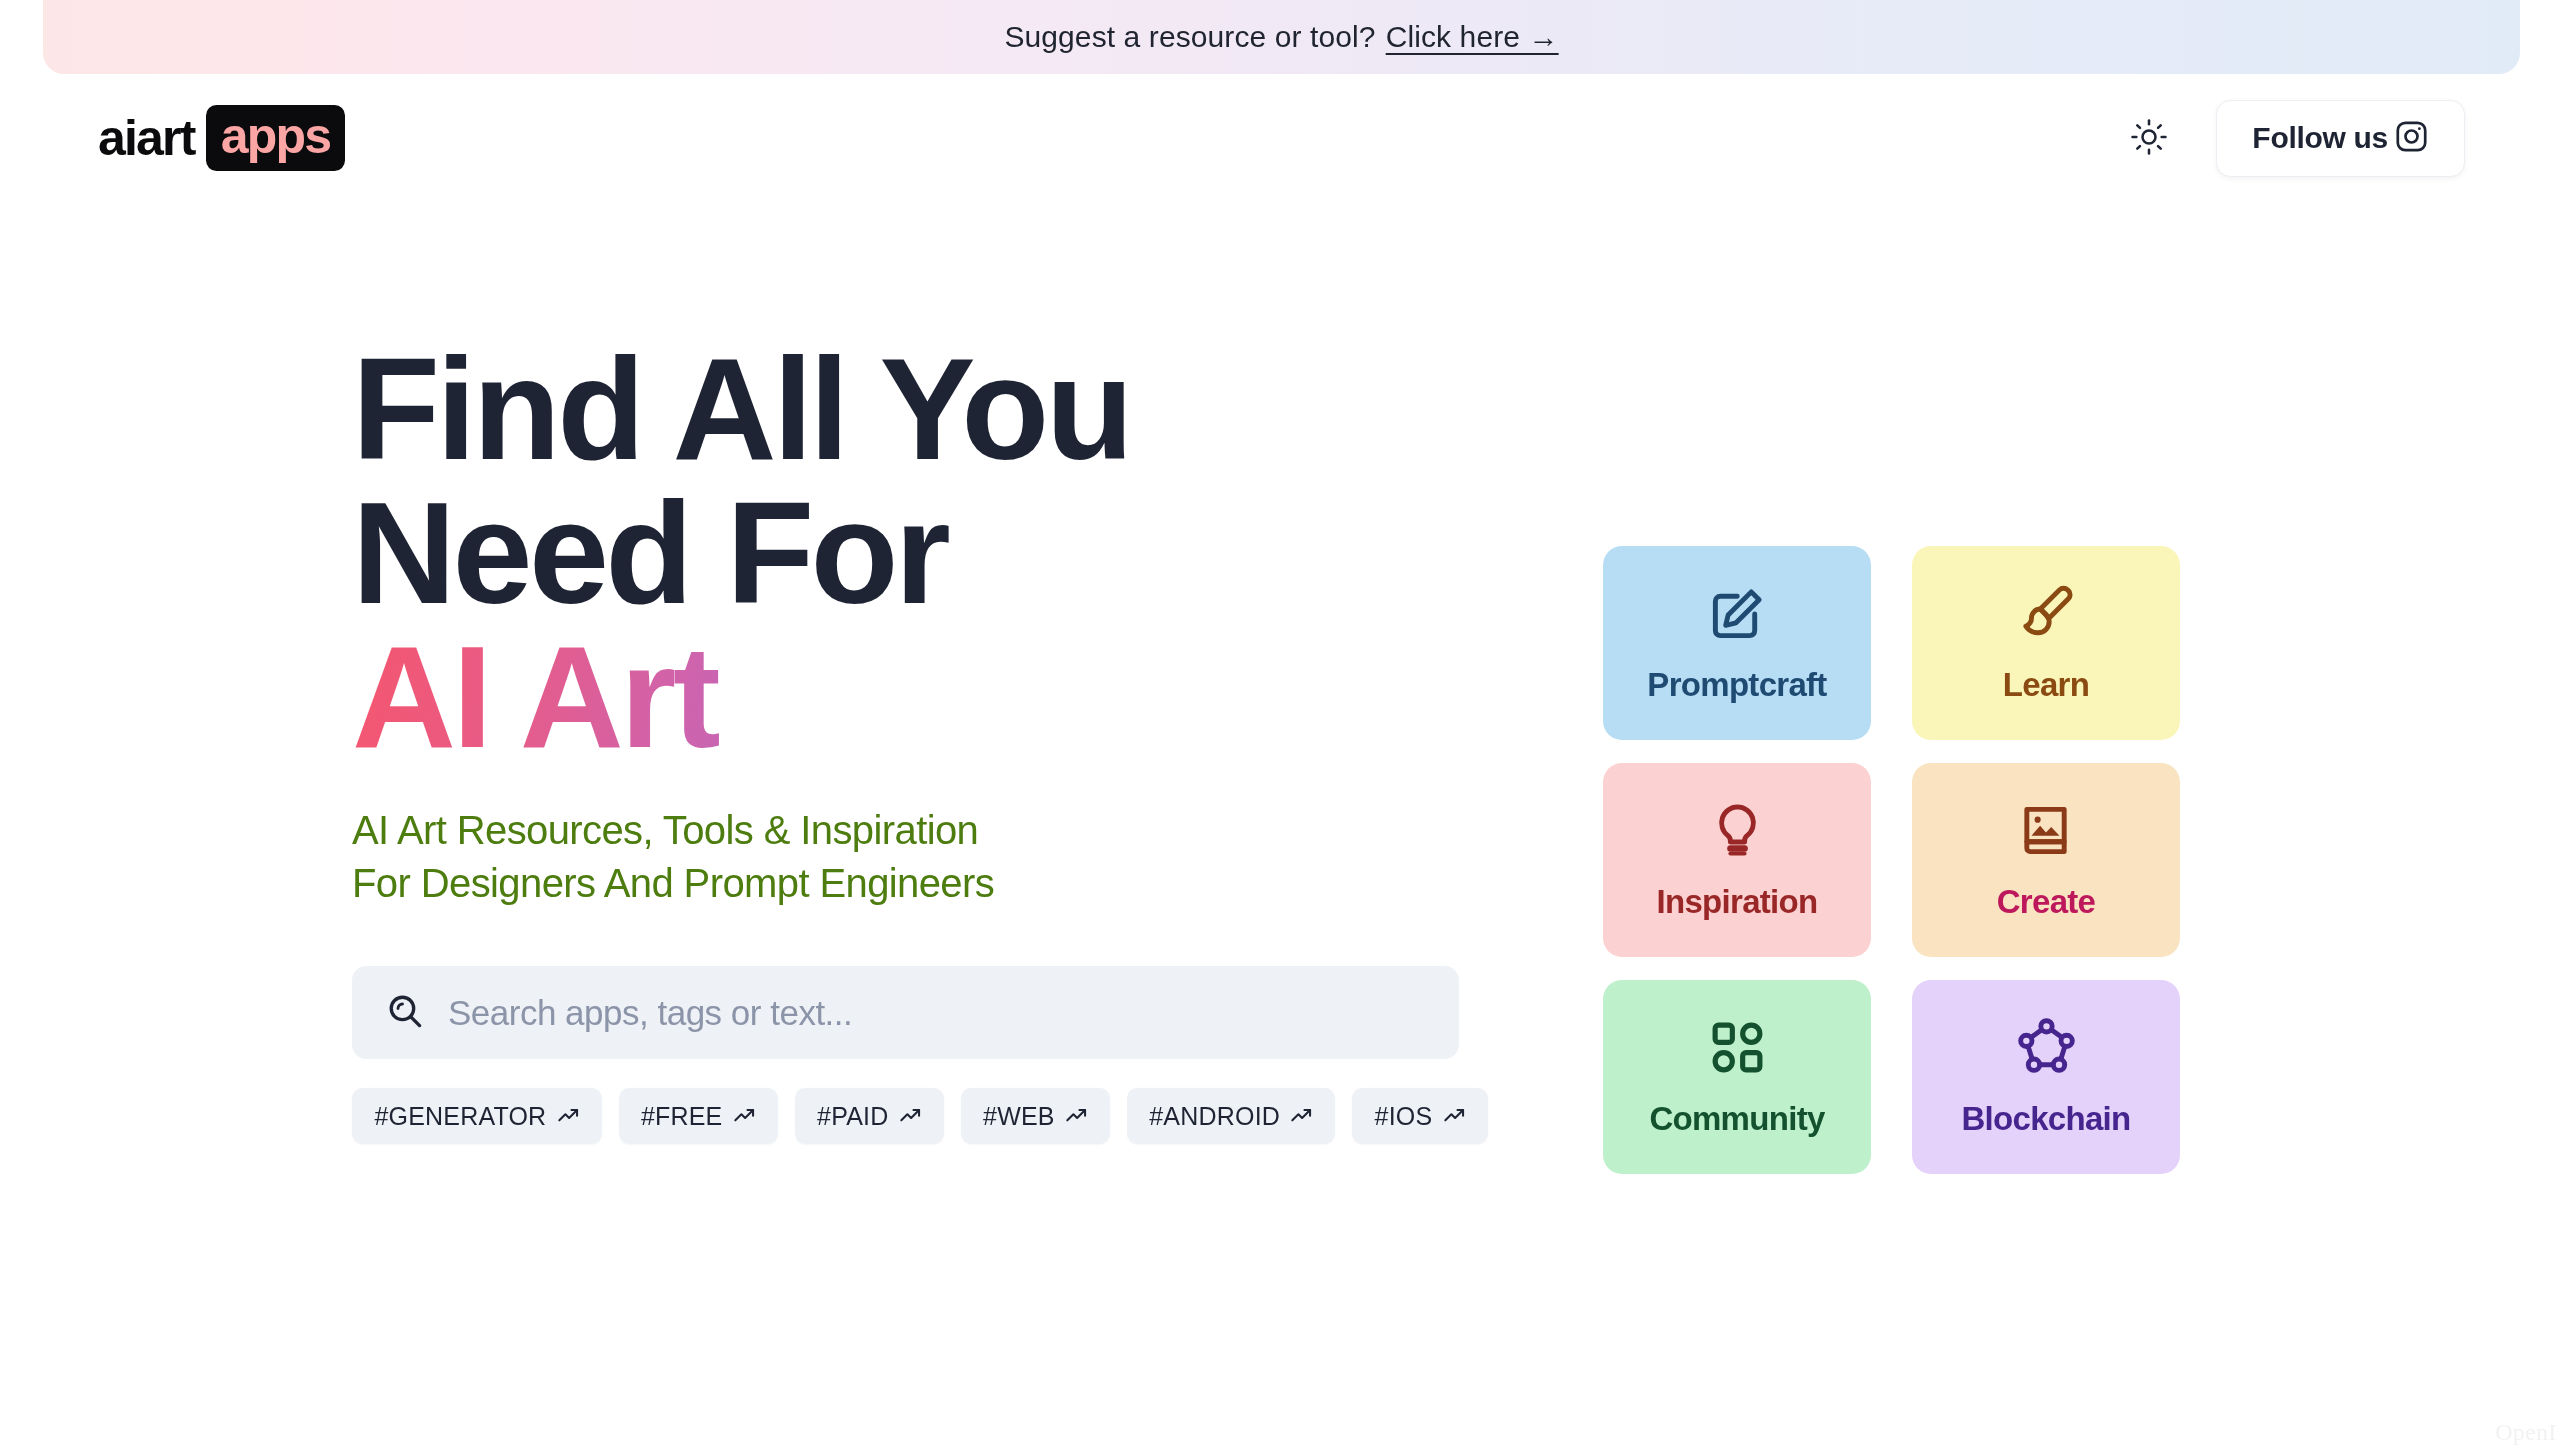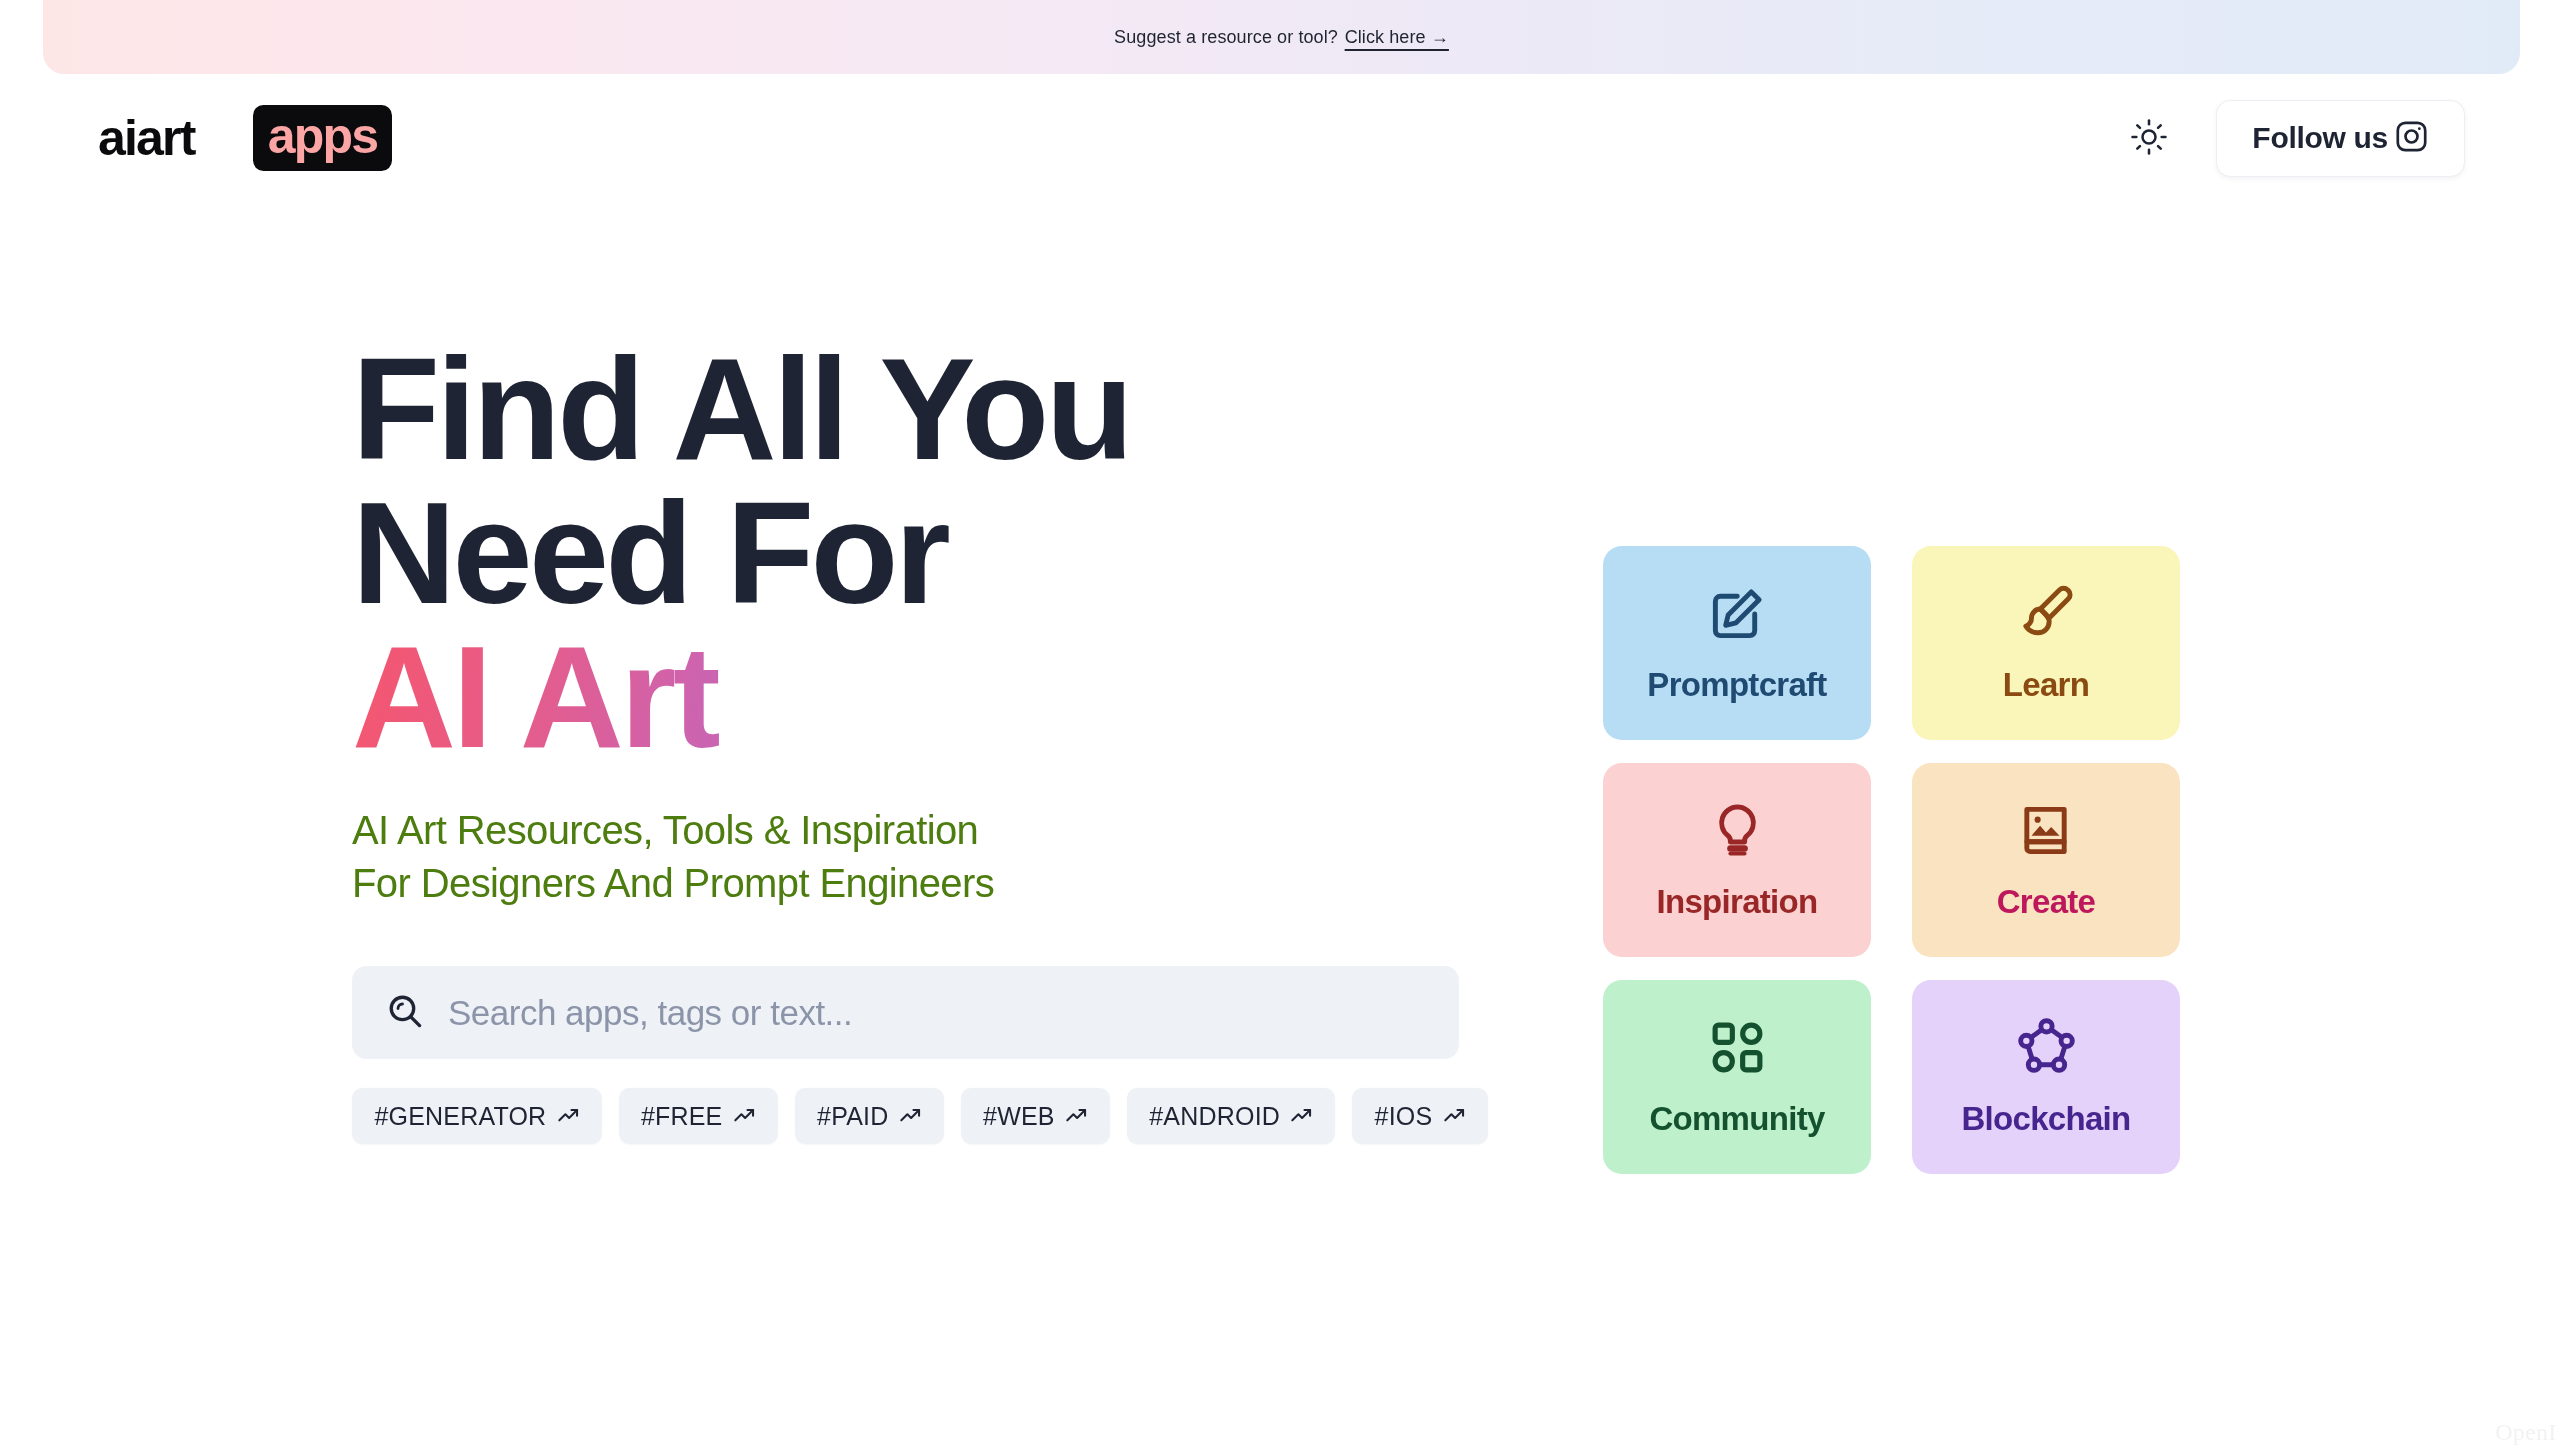--- a/index.html
+++ b/index.html
@@ -31,21 +31,21 @@
         #fbe7ef 18%,
         #f6e9f4 36%,
         #eee9f6 56%,
         #e6ebf8 78%,
         #e1ebf7 100%);
     display: flex;
     align-items: center;
     justify-content: center;
   }
   .banner-text {
-    font-size: 18px;
+    font-size: 30px;
     color: #1f2430;
     letter-spacing: 0.1px;
     white-space: nowrap;
   }
   .banner-link {
     color: #1f2430;
     text-decoration: underline;
     text-underline-offset: 5.6px;
     text-decoration-thickness: 2px;
     cursor: pointer;
@@ -62,21 +62,20 @@
     display: flex;
     align-items: center;
     padding: 0 98px 0 98px;
   }
 
   .logo {
     display: flex;
     align-items: center;
     height: 69px;
     cursor: pointer;
-    gap: 47px;
   }
   .logo-word {
     font-size: 50px;
     font-weight: 700;
     color: #0b0b0d;
     letter-spacing: -1.8px;
     line-height: 1;
     font-stretch: condensed;
   }
   .logo-badge {

